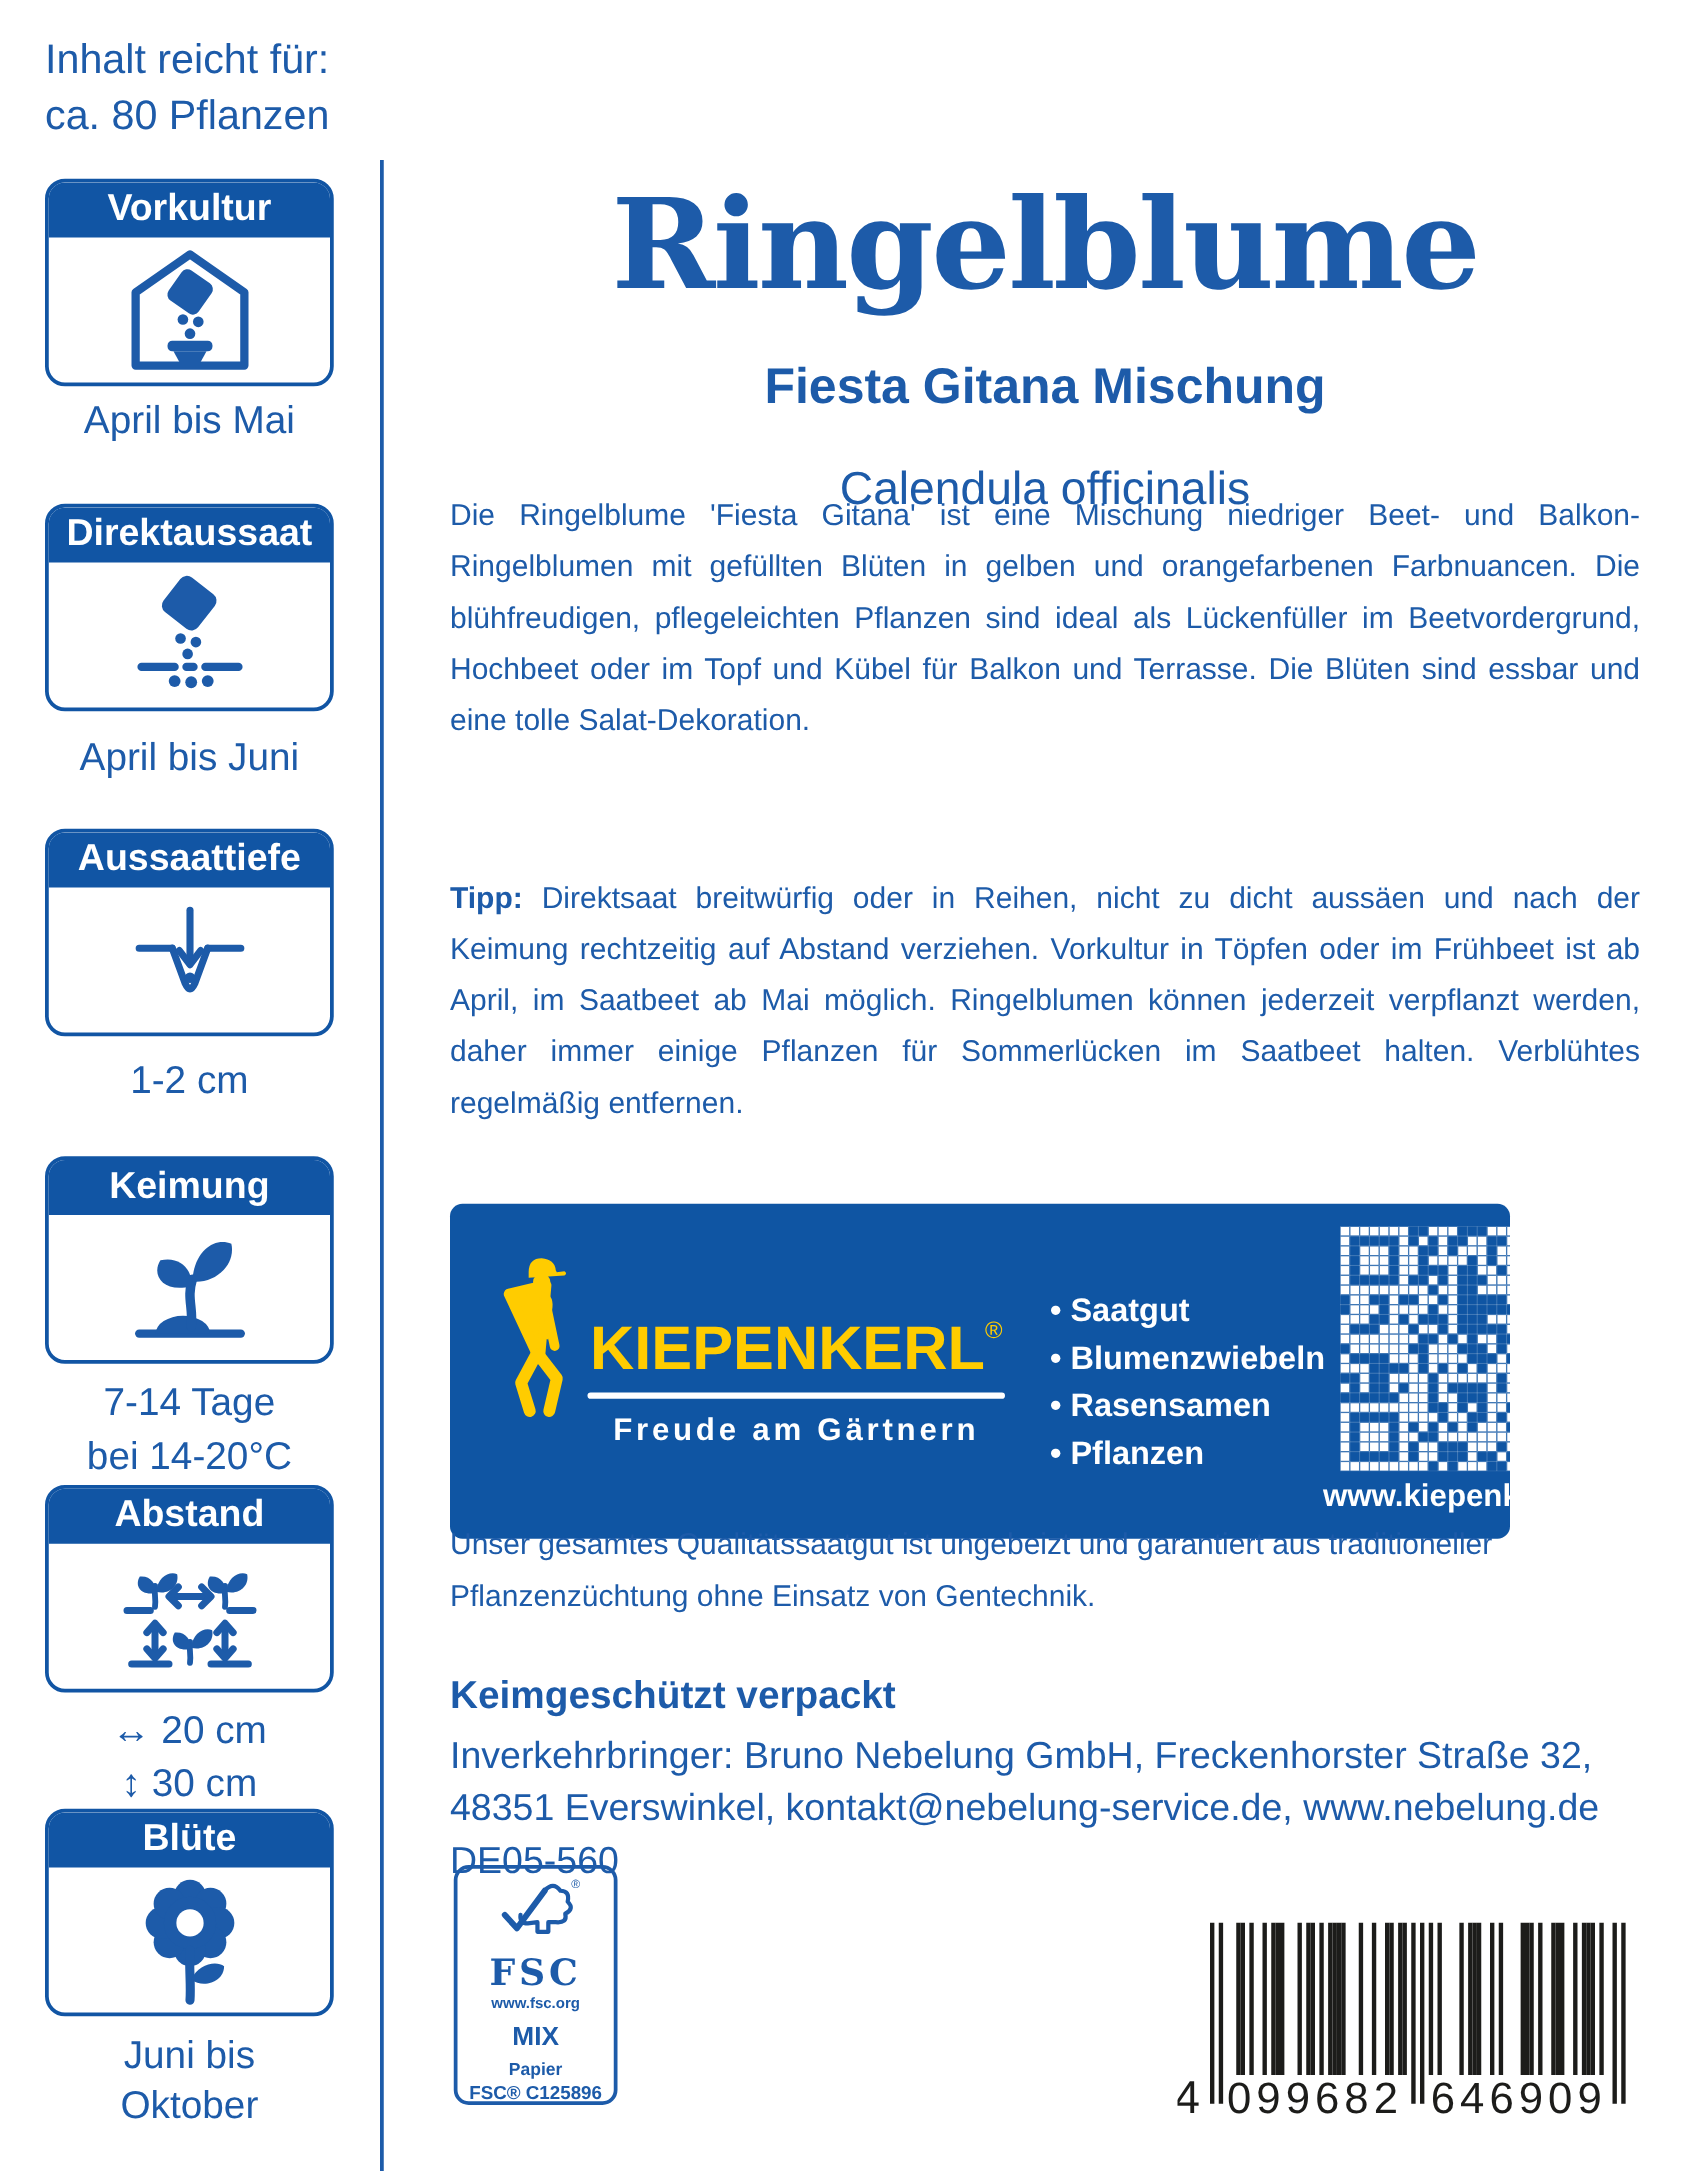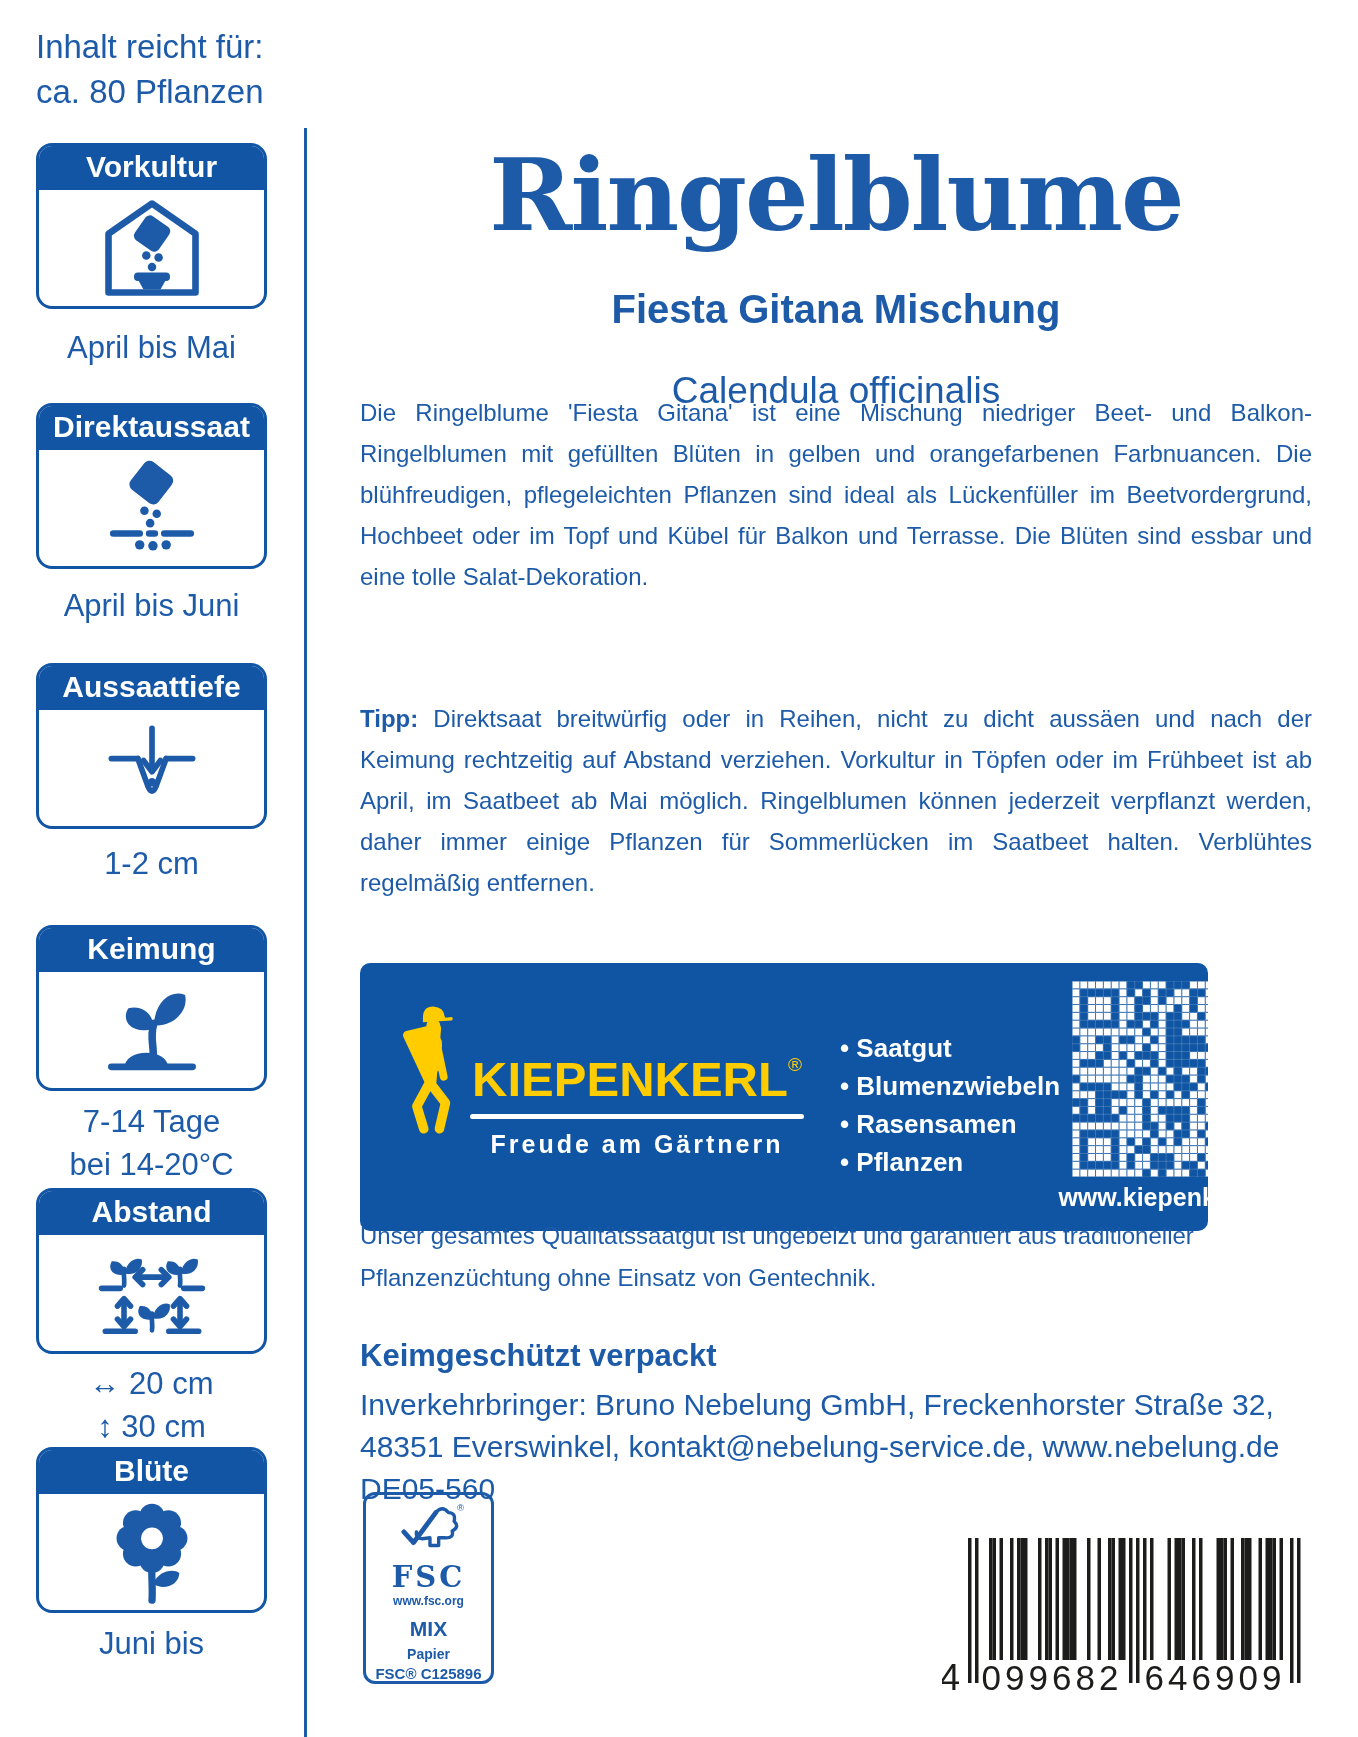--- a/index.html
+++ b/index.html
@@ -97,21 +97,21 @@
         <path d="M55 8 L101 40 L101 102 L9 102 L9 40 Z" fill="none" stroke="#1d5ba9" stroke-width="7" stroke-linejoin="round"></path>
         <rect x="40" y="24" width="31" height="31" rx="6" fill="#1d5ba9" transform="rotate(35 55 39)"></rect>
         <circle cx="49" cy="63" r="4.5" fill="#1d5ba9"></circle>
           <circle cx="62" cy="65" r="4.5" fill="#1d5ba9"></circle>
           <circle cx="55" cy="75" r="4.5" fill="#1d5ba9"></circle>
         <rect x="36" y="81" width="38" height="9" rx="4" fill="#1d5ba9"></rect>
         <path d="M41 90 L69 90 L64 99 L46 99 Z" fill="#1d5ba9"></path>
       </svg>
     </div>
   </div>
-  <div class="cap" style="top:326px">
+  <div class="cap" style="top:314px">
     <span>April bis Mai</span>
     <span></span>
   </div>
 
   <div class="card" style="top:403px">
     <div class="card-header">Direktaussaat</div>
     <div class="card-body">
       <svg width="104" height="104" viewBox="0 0 110 110">
         <rect x="36" y="10" width="37" height="37" rx="7" fill="#1d5ba9" transform="rotate(38 55 28)"></rect>
         <circle cx="47" cy="58" r="4.5" fill="#1d5ba9"></circle>
@@ -207,20 +207,21 @@
             <circle cx="55" cy="42" r="23"></circle>
         </g>
         <circle cx="55" cy="42" r="12" fill="#fff"></circle>
         <path d="M55 66 C54 82 56 96 55 110" fill="none" stroke="#1d5ba9" stroke-width="8" stroke-linecap="round"></path>
         <path d="M56 92 C62 78 78 75 85 80 C85 93 68 100 56 92 Z" fill="#1d5ba9"></path>
       </svg>
     </div>
   </div>
   <div class="cap tight" style="top:1624px">
     <span>Juni bis</span>
+    <span>Oktober</span>
   </div>
 
   <h1 class="main-abs title">Ringelblume</h1>
   <div class="main-abs subtitle">Fiesta Gitana Mischung</div>
   <div class="main-abs botanical">Calendula officinalis</div>
   <p class="main-abs bodytext para1">Die Ringelblume 'Fiesta Gitana' ist eine Mischung niedriger Beet- und Balkon-Ringelblumen mit gefüllten Blüten in gelben und orangefarbenen Farbnuancen. Die blühfreudigen, pflegeleichten Pflanzen sind ideal als Lückenfüller im Beetvordergrund, Hochbeet oder im Topf und Kübel für Balkon und Terrasse. Die Blüten sind essbar und eine tolle Salat-Dekoration.</p>
   <p class="main-abs bodytext tip"><b>Tipp:</b><span> Direktsaat breitwürfig oder in Reihen, nicht zu dicht aussäen und nach der Keimung rechtzeitig auf Abstand verziehen. Vorkultur in Töpfen oder im Frühbeet ist ab April, im Saatbeet ab Mai möglich. Ringelblumen können jederzeit verpflanzt werden, daher immer einige Pflanzen für Sommerlücken im Saatbeet halten. Verblühtes regelmäßig entfernen.</span></p>
 
   <div class="banner" style="background: rgb(15, 85, 163);">
     <svg class="kman" viewBox="0 0 90 150">

